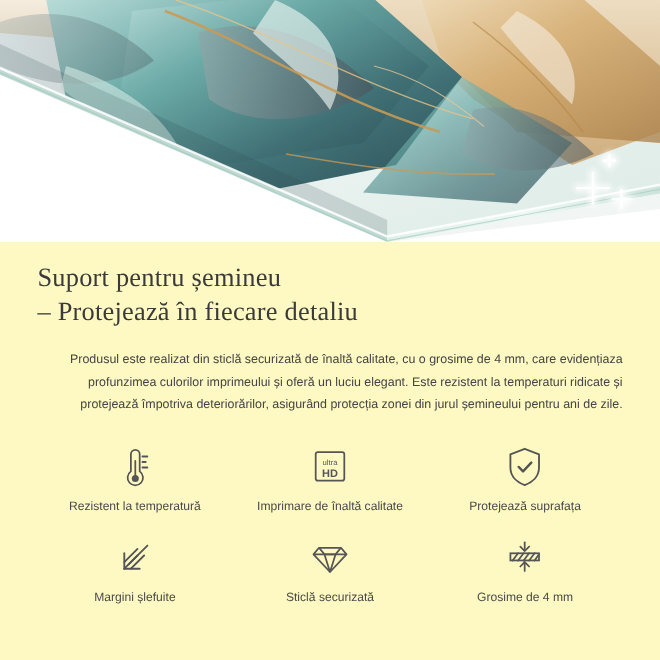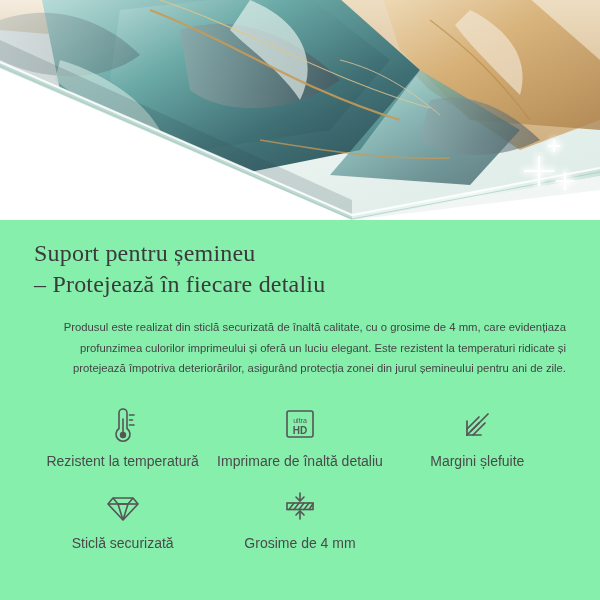--- a/index.html
+++ b/index.html
@@ -5,21 +5,21 @@
   * { box-sizing: border-box; margin: 0; padding: 0; }
   html, body {
     width: 600px; height: 600px;
     font-family: "Liberation Sans", sans-serif;
     background: #ffffff;
     overflow: hidden;
   }
   .page {
     position: relative;
     width: 600px; height: 600px;
-    background: #86efac;
+    background: #fef9c3;
   }
 
   
   .hero {
     position: relative;
     width: 600px;
     height: 220px;
     overflow: hidden;
     background: #ffffff;
   }
@@ -79,21 +79,21 @@
     justify-content: flex-start;
   }
   .feature-icon {
     width: 46px; height: 46px;
     display: flex;
     align-items: center;
     justify-content: center;
   }
   .feature-label {
     margin-top: 8px;
-    font-size: 14px;
+    font-size: 11px;
     color: #4a4a4a;
     line-height: 12px;
   }
   svg { display: block; }
 </style>
 </head>
 <body>
 
 <div class="page">
 
@@ -205,23 +205,32 @@
       </div>
 
       <div class="feature">
         <div class="feature-icon">
           <svg width="40" height="40" viewBox="0 0 40 40">
             <rect x="7" y="7" width="26" height="26" rx="2" fill="none" stroke="#555" stroke-width="1.6"></rect>
             <text x="20" y="19" text-anchor="middle" font-family="Liberation Sans, sans-serif" font-size="7" fill="#555">ultra</text>
             <text x="20" y="29.5" text-anchor="middle" font-family="Liberation Sans, sans-serif" font-size="10" font-weight="bold" fill="#555">HD</text>
           </svg>
         </div>
-        <div class="feature-label">Imprimare de înaltă detaliu</div>
-      </div>
-
+        <div class="feature-label">Imprimare de înaltă calitate</div>
+      </div>
+
+      <div class="feature">
+        <div class="feature-icon">
+          <svg width="40" height="42" viewBox="0 0 40 42">
+            <path d="M20 5 L33 10 V22 C33 30 27 35.5 20 38 C13 35.5 7 30 7 22 V10 Z" fill="none" stroke="#555" stroke-width="1.7" stroke-linejoin="round"></path>
+            <path d="M14.5 21.5 L18.5 25.5 L26 17.5" fill="none" stroke="#555" stroke-width="2.2" stroke-linecap="round" stroke-linejoin="round"></path>
+          </svg>
+        </div>
+        <div class="feature-label">Protejează suprafața</div>
+      </div>
 
       <div class="feature">
         <div class="feature-icon">
           <svg width="40" height="40" viewBox="0 0 40 40">
             <g stroke="#555" stroke-width="1.7" stroke-linecap="round" fill="none">
               <path d="M10 31 L31 10"></path>
               <path d="M10 31 L10 17"></path>
               <path d="M10 31 L24 31"></path>
               <path d="M14 27 L22 19"></path>
               <path d="M16 31 L28 19"></path>

